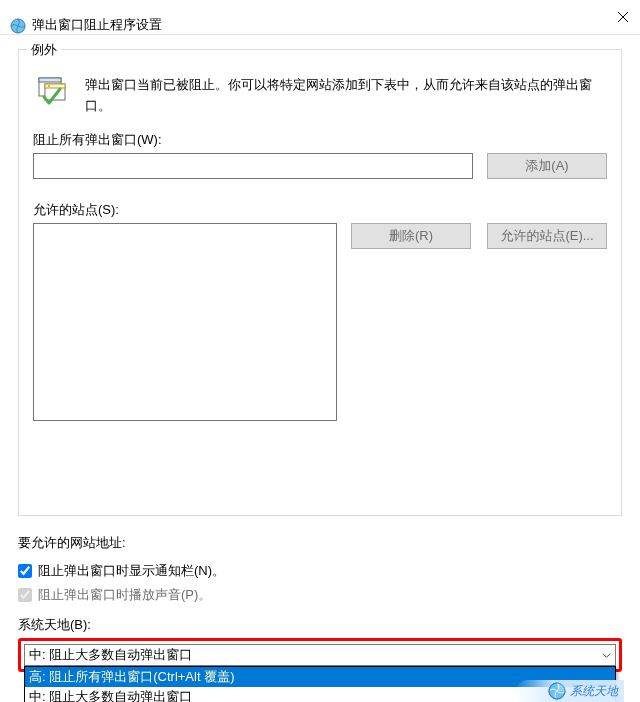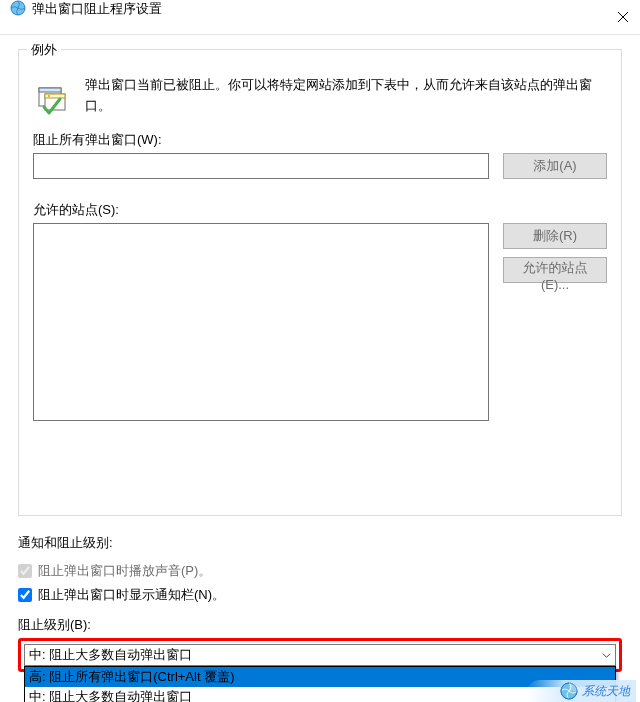--- a/index.html
+++ b/index.html
@@ -1,44 +1,44 @@
 <!DOCTYPE html>
 <html><head>
 <meta charset="utf-8">
 <style>
   html,body{margin:0;padding:0;font-family:"Microsoft YaHei","Segoe UI",Tahoma,sans-serif;font-size:13px;color:#000;background:#fff}
   .window{width:640px;height:702px;position:relative;background:#fff;box-sizing:border-box}
-  .titlebar{height:34px;display:flex;align-items:flex-start;padding:0 10px;border-bottom:1px solid #e5e5e5}
+  .titlebar{height:34px;display:flex;align-items:flex-end;padding:0 10px;border-bottom:1px solid #e5e5e5}
   .titlebar .ticon{width:16px;height:16px;margin-right:6px;display:inline-flex;align-items:center;justify-content:center}
   .titlebar .title{flex:1;font-size:13px}
   .titlebar .close{width:34px;height:34px;display:flex;align-items:center;justify-content:center;font-size:14px;color:#333;margin-right:-10px}
   .body{padding:14px 18px 0 18px}
   .groupbox{border:1px solid #dcdcdc;padding:25px 14px 14px 14px;position:relative;margin-bottom:18px}
   .groupbox .legend{position:absolute;top:-9px;left:8px;background:#fff;padding:0 4px;font-size:13px}
-  .intro{display:flex;align-items:flex-end;margin-bottom:14px}
+  .intro{display:flex;align-items:flex-start;margin-bottom:14px}
   .intro .bigicon{width:32px;height:32px;margin:0 16px 0 4px;flex:none}
   .intro .text{line-height:1.6}
   .lbl{margin:8px 0 4px 0}
   .row{display:flex;align-items:flex-start}
   .txt{height:26px;border:1px solid #747474;padding:2px 4px;box-sizing:border-box;font-family:inherit;font-size:13px;background:#fff}
-  .btn{width:104px;height:26px;border:1px solid #adadad;background:#e1e1e1;font-family:inherit;font-size:13px;color:#000;box-sizing:border-box;cursor:default}
+  .btn{width:120px;height:26px;border:1px solid #adadad;background:#e1e1e1;font-family:inherit;font-size:13px;color:#000;box-sizing:border-box;cursor:default}
   .btn:disabled{color:#6d6d6d}
   .listbox{border:1px solid #747474;background:#fff;box-sizing:border-box}
   .section-label{margin:0 0 10px 0}
   .checkrow{display:flex;align-items:center;margin:6px 0}
   .checkrow input{margin:0 6px 0 0;width:14px;height:14px}
   .checkrow.disabled{color:#6d6d6d}
   .combo-wrap{position:relative;margin-top:3px}
   .select{width:100%;height:22px;border:1px solid #7a7a7a;background:#fff;font-family:inherit;font-size:13px;padding:0 18px 0 4px;box-sizing:border-box;appearance:none;-webkit-appearance:none}
   .chev{position:absolute;right:5px;top:4px;pointer-events:none}
   .dropdown{position:absolute;left:0;right:0;top:22px;border:1px solid #000;background:#fff;box-shadow:2px 2px 3px rgba(0,0,0,0.25)}
   .dropdown .opt{padding:1px 4px;font-size:13px;line-height:1.4}
-  .dropdown .opt.sel{background:#0078d7;color:#000000}
+  .dropdown .opt.sel{background:#0078d7;color:#fef9c3}
   .redframe{border:3px solid #ff0000;border-radius:3px;padding:3px;}
-  .watermark{position:absolute;right:4px;bottom:0;display:flex;align-items:center;background:linear-gradient(to right,rgba(233,245,255,0) 0%,rgba(215,235,255,0.9) 35%,rgba(215,235,255,0.95) 100%);padding:2px 6px 2px 34px;font-size:12px;color:#2b7cd3;font-style:italic;border-top-left-radius:14px}
+  .watermark{position:absolute;right:16px;bottom:0;display:flex;align-items:center;background:linear-gradient(to right,rgba(233,245,255,0) 0%,rgba(215,235,255,0.9) 35%,rgba(215,235,255,0.95) 100%);padding:2px 6px 2px 34px;font-size:12px;color:#2b7cd3;font-style:italic;border-top-left-radius:14px}
   .watermark svg{margin-right:4px}
 </style>
 </head>
 <body>
 
 <div class="window">
 
   <div class="titlebar">
     <span class="ticon">
       <svg width="16" height="16" viewBox="0 0 16 16">
@@ -79,40 +79,40 @@
       <div class="row">
         <input class="txt" type="text" style="flex: 1 1 0%;" value="">
         <div style="width:14px"></div>
         <button class="btn" disabled="">添加(A)</button>
       </div>
 
       <div class="lbl" style="margin-top:22px">允许的站点(S):</div>
       <div class="row">
         <div class="listbox" style="flex:1;height:198px"></div>
         <div style="width:14px"></div>
-        <div style="display:flex;flex-direction:column;gap:8px">
+        <div style="display:flex;gap:16px">
           <button class="btn" disabled="">删除(R)</button>
           <button class="btn" disabled="">允许的站点(E)...</button>
         </div>
       </div>
     </div>
 
-    <div class="section-label">通知和阻止级别:</div>
+    <div class="section-label">要允许的网站地址:</div>
+
+    <label class="checkrow">
+      <input type="checkbox" checked="" style="">
+      <span>阻止弹出窗口时显示通知栏(N)。</span>
+    </label>
 
     <label class="checkrow disabled">
       <input type="checkbox" checked="" disabled="" style="">
       <span>阻止弹出窗口时播放声音(P)。</span>
     </label>
 
-    <label class="checkrow">
-      <input type="checkbox" checked="" style="">
-      <span>阻止弹出窗口时显示通知栏(N)。</span>
-    </label>
-
-    <div class="lbl" style="margin-top:12px">阻止级别(B):</div>
+    <div class="lbl" style="margin-top:12px">系统天地(B):</div>
 
     <div class="redframe">
       <div class="combo-wrap" style="margin-top:0">
         <div class="select" style="display:flex;align-items:center">
           <span>中: 阻止大多数自动弹出窗口</span>
         </div>
         <span class="chev">
           <svg width="9" height="9" viewBox="0 0 10 10">
               <path d="M1 3 L5 7 L9 3" fill="none" stroke="#333" stroke-width="1"></path>
             </svg>

